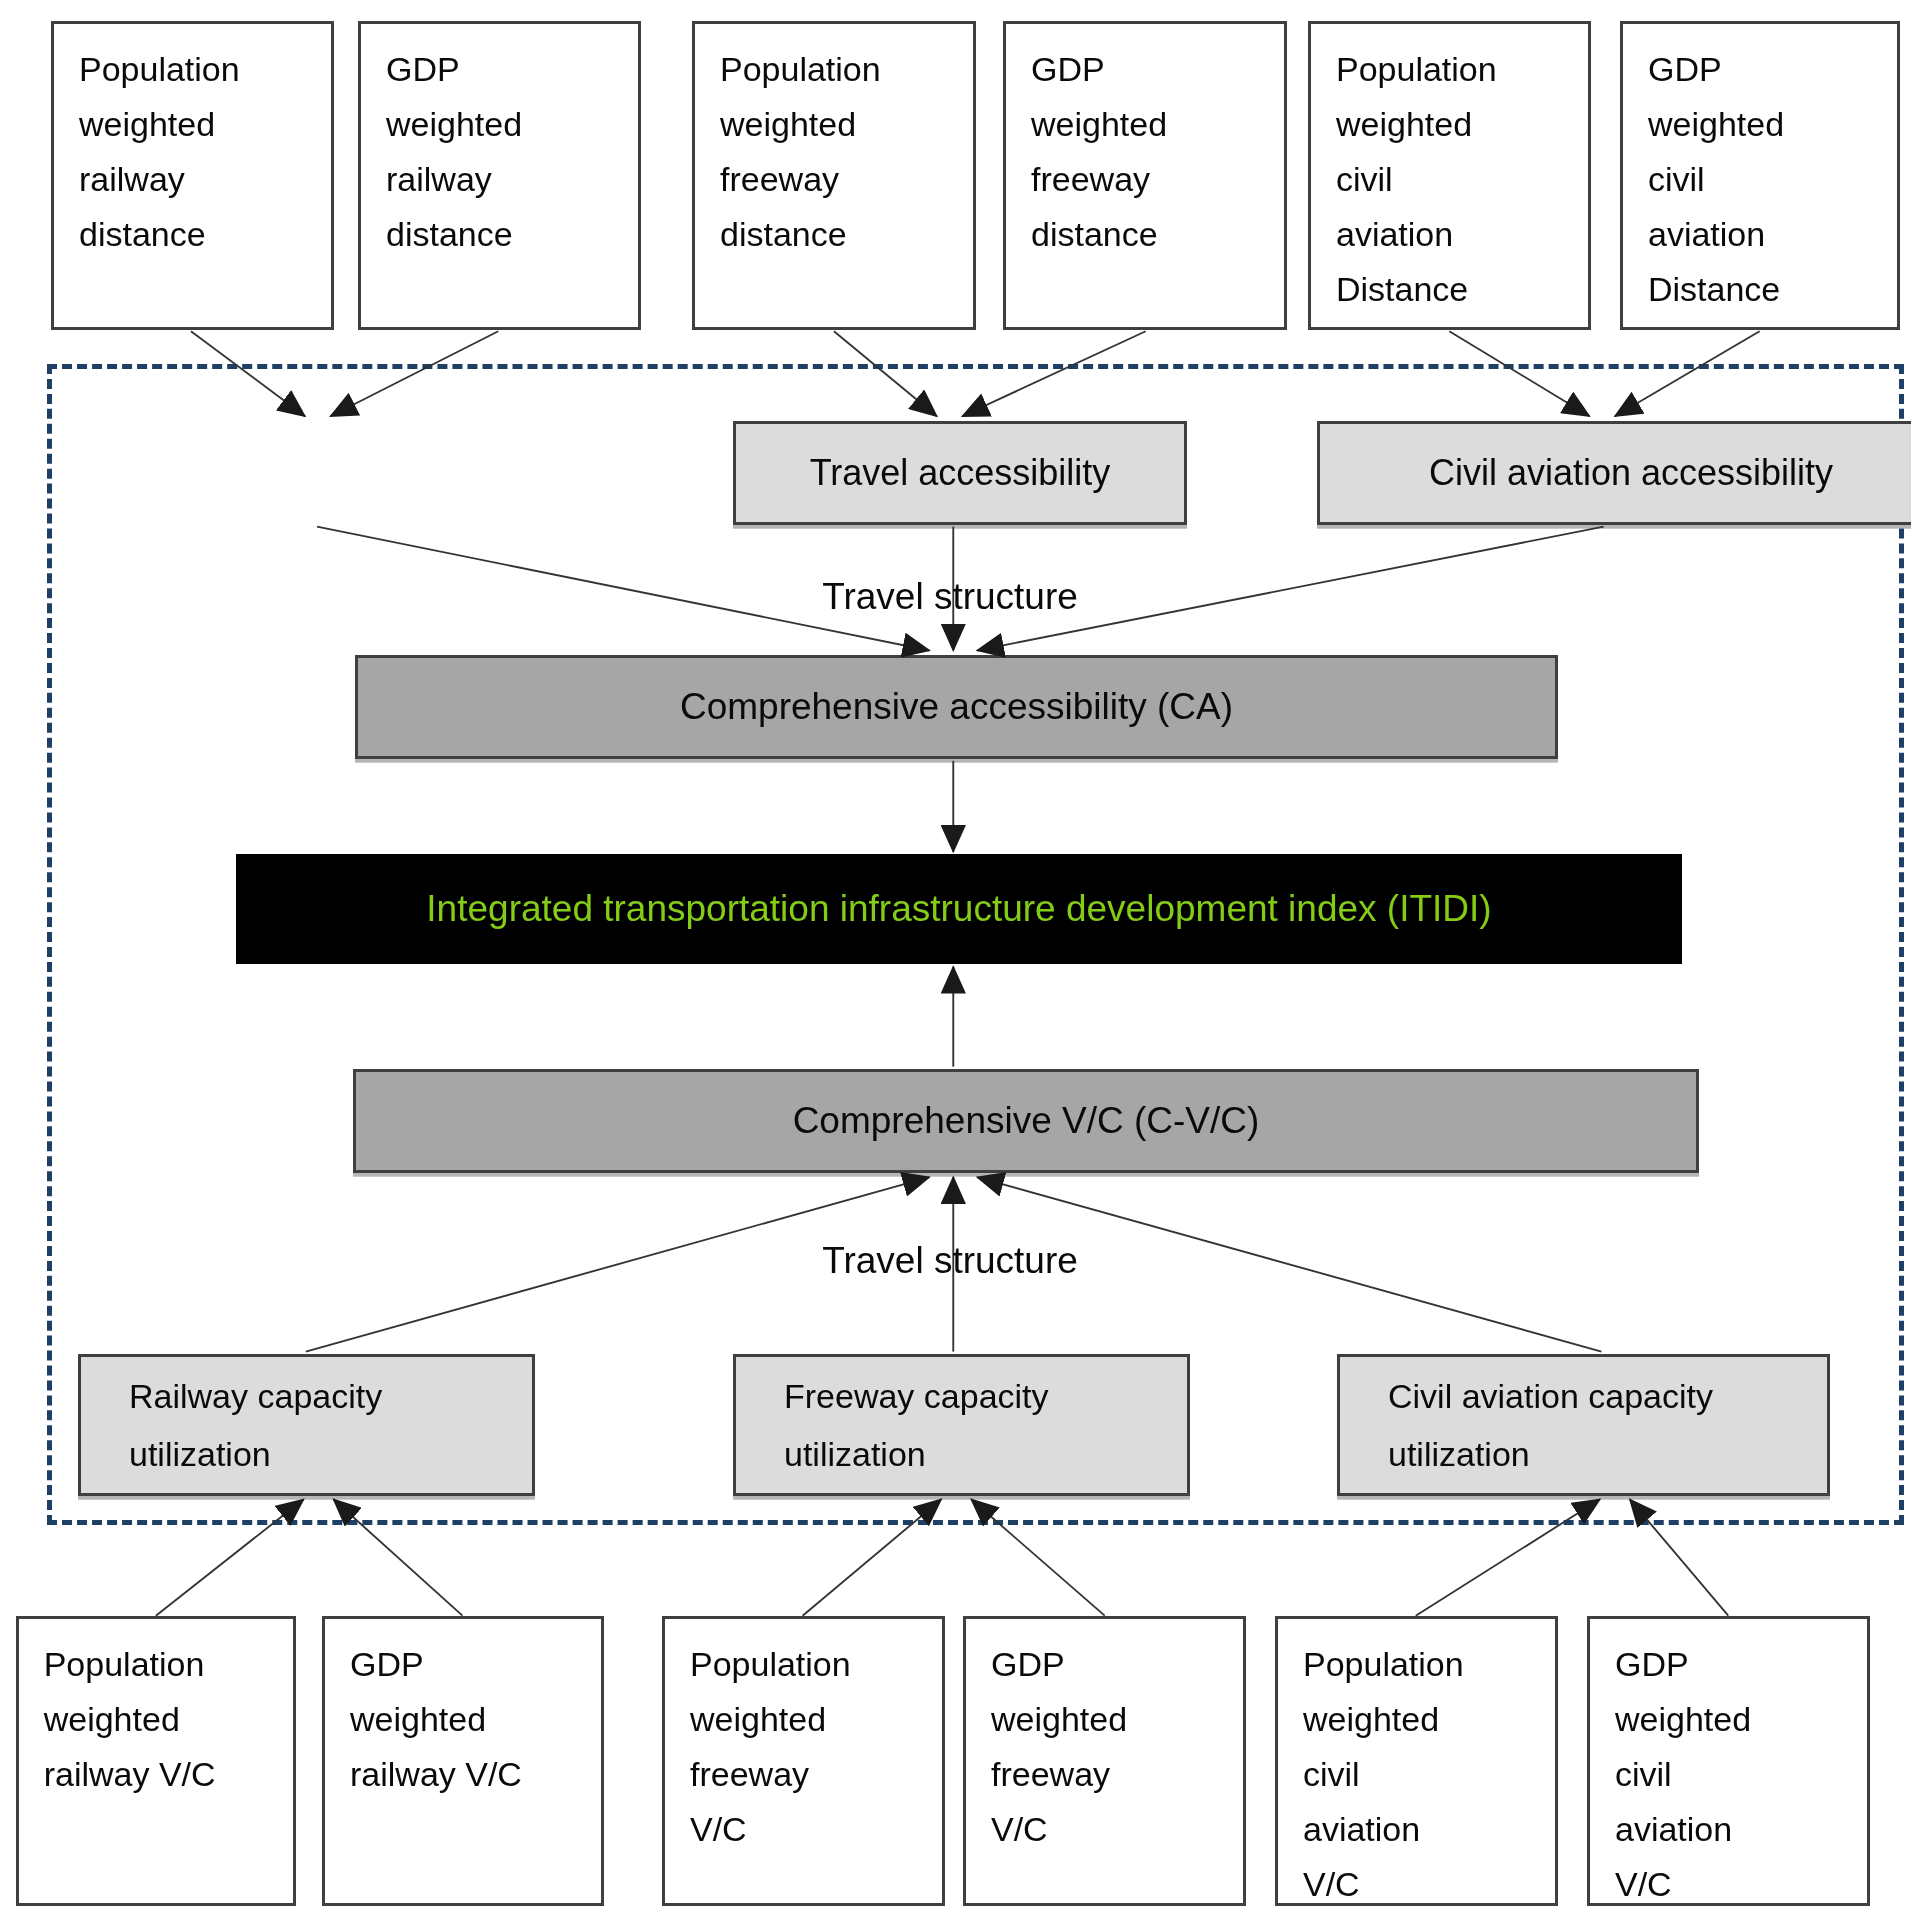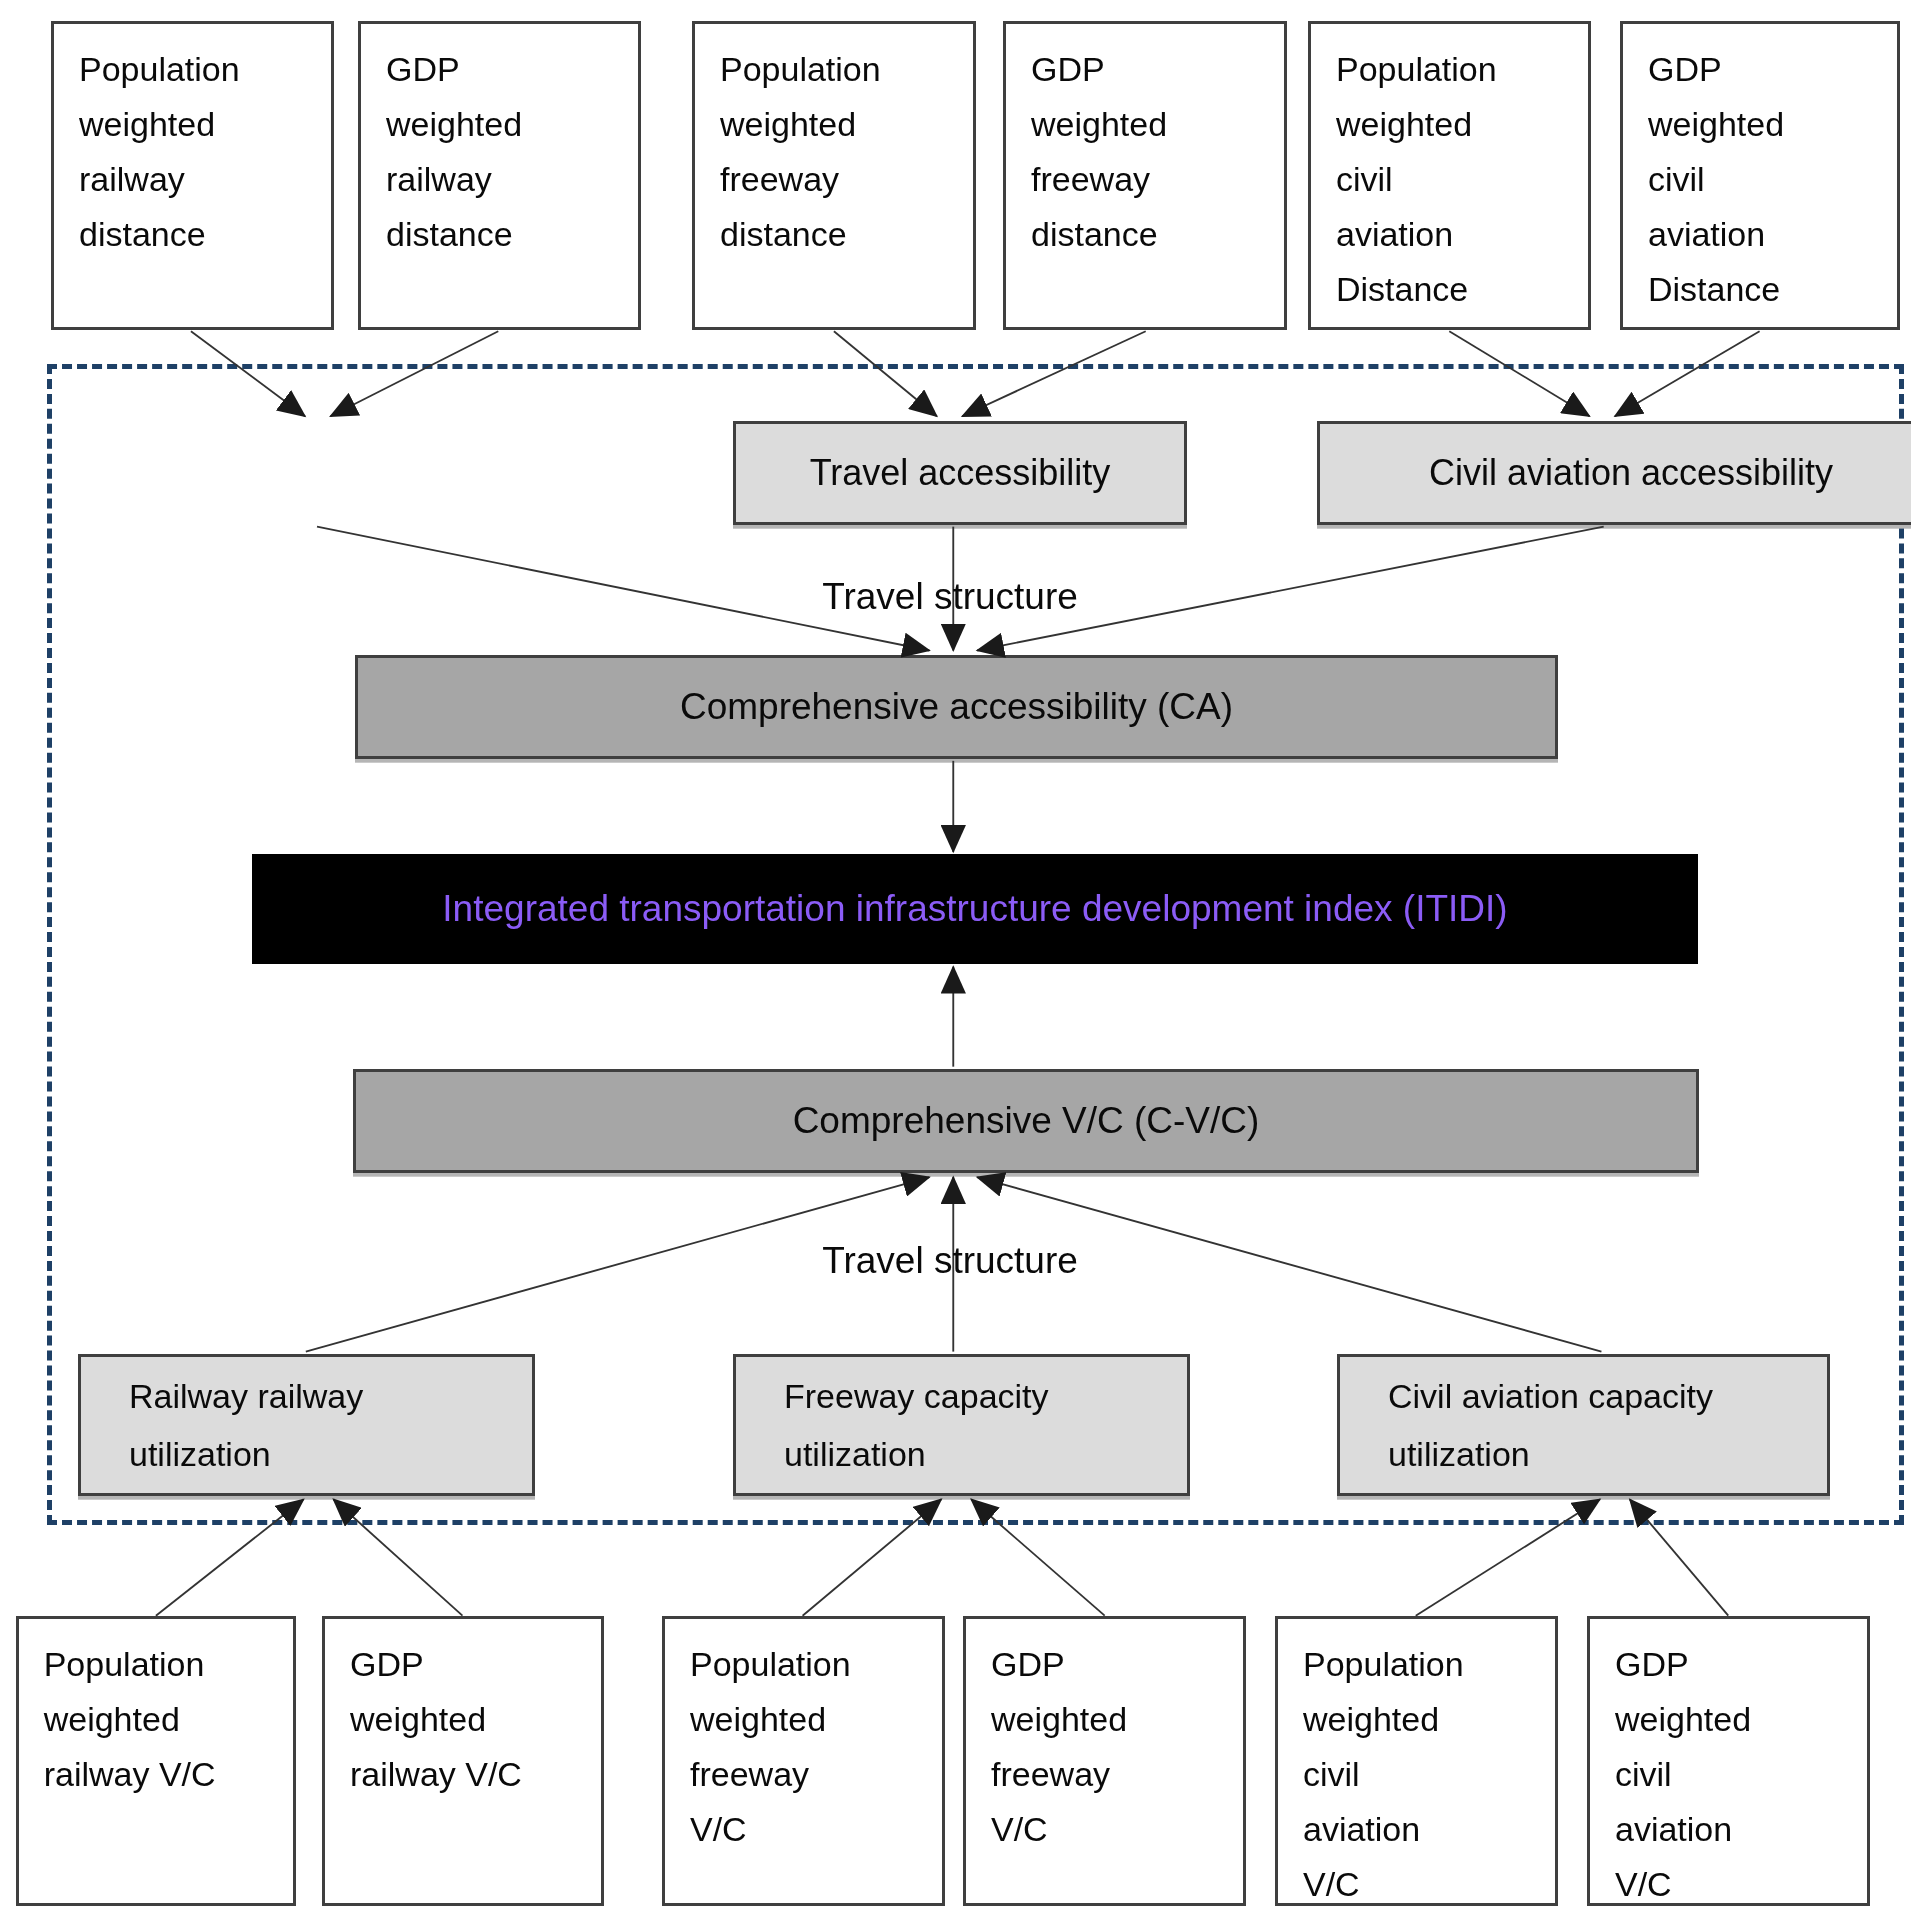--- a/index.html
+++ b/index.html
@@ -42,26 +42,25 @@
   }
   .box-mid{
     background:#a6a6a6;
     display:flex;align-items:center;justify-content:center;
     font-size:37px;
     text-align:center;
     box-shadow:0 3.7px 0 rgba(90,90,90,.45);
   }
   .box-black{
     background:#000000;
-    color:#8b5cf6;
+    color:#84cc16;
     display:flex;align-items:center;justify-content:center;
     font-size:37px;
     text-align:center;
     border:none;
-    margin-left:16px;
   }
   .dashed-frame{
     position:absolute;
     box-sizing:border-box;
     left:47px;top:364px;width:1857px;height:1161px;
     border:5.2px dashed #1e4066;
     background:transparent;
   }
   .flow-label{
     position:absolute;
@@ -116,21 +115,21 @@
   <div class="flow-label" style="left:950px;top:597px;">Travel structure</div>
 
   <div class="box box-mid bx" style="left:355px;top:655px;width:1203px;height:104px;">Comprehensive accessibility (CA)</div>
 
   <div class="box box-black bx" style="left:236px;top:854px;width:1446px;height:110px;">Integrated transportation infrastructure development index (ITIDI)</div>
 
   <div class="box box-mid bx" style="left:353px;top:1069px;width:1346px;height:104px;">Comprehensive V/C (C-V/C)</div>
 
   <div class="flow-label" style="left:950px;top:1261px;">Travel structure</div>
 
-  <div class="box box-light-left bx" style="left:78px;top:1354px;width:457px;height:142px;">Railway railway
+  <div class="box box-light-left bx" style="left:78px;top:1354px;width:457px;height:142px;">Railway capacity
 utilization</div>
   <div class="box box-light-left bx" style="left:733px;top:1354px;width:457px;height:142px;">Freeway capacity
 utilization</div>
   <div class="box box-light-left bx" style="left:1337px;top:1354px;width:493px;height:142px;">Civil aviation capacity
 utilization</div>
 
   <div class="box box-white bx" style="left:15.7px;top:1616px;width:280px;height:290px;">Population
 weighted
 railway V/C</div>
   <div class="box box-white bx" style="left:322px;top:1616px;width:282px;height:290px;">GDP

